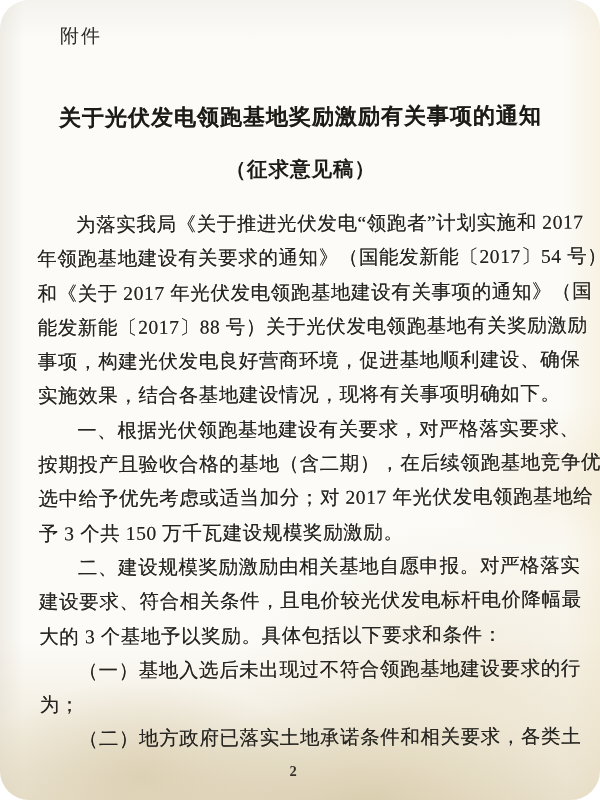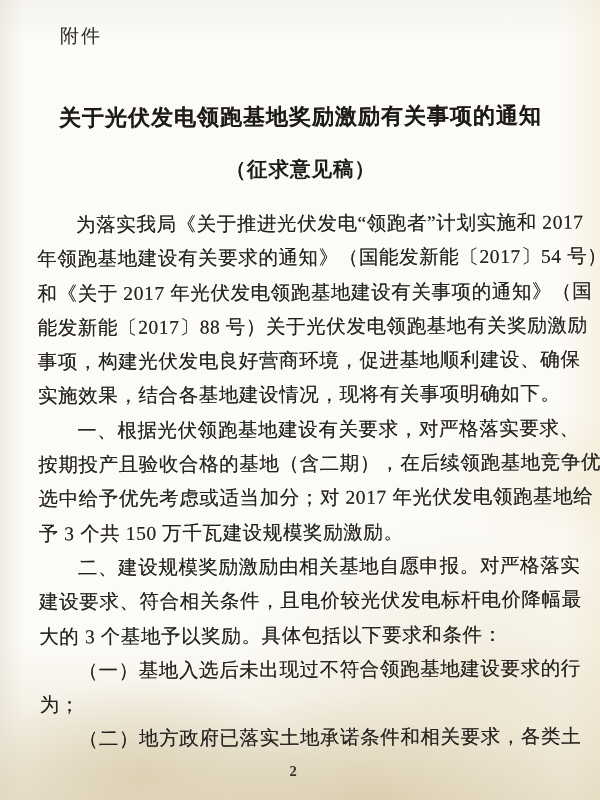--- a/index.html
+++ b/index.html
@@ -19,20 +19,21 @@
     background:
       radial-gradient(55% 30% at 80% 86%, rgba(233,222,196,0.55), rgba(233,222,196,0) 72%),
       radial-gradient(38% 16% at 24% 97%, rgba(211,196,160,0.60), rgba(211,196,160,0) 75%),
       radial-gradient(45% 18% at 62% 100%, rgba(204,188,148,0.55), rgba(204,188,148,0) 75%),
       radial-gradient(30% 12% at 97% 60%, rgba(240,230,205,0.50), rgba(240,230,205,0) 80%),
       linear-gradient(to bottom, rgba(250,249,245,0) 80%, rgba(226,215,188,0.45) 93%, rgba(217,203,171,0.55) 100%),
       linear-gradient(to right, rgba(224,219,209,0.45), rgba(224,219,209,0) 4%),
       linear-gradient(to left, rgba(243,234,210,0.55), rgba(243,234,210,0) 6%),
       linear-gradient(to bottom, rgba(236,233,227,0.45), rgba(236,233,227,0) 5%),
       #fcfbf7;
+    border-radius: 29px;
   }
   .content {
     position: absolute;
     top: 0; left: 0; right: 0; bottom: 0;
     padding: 22px 34px 0 38px;
     transform: rotate(-0.3deg);
   }
   .attachment {
     margin-left: 24px;
     font-size: 19px;

